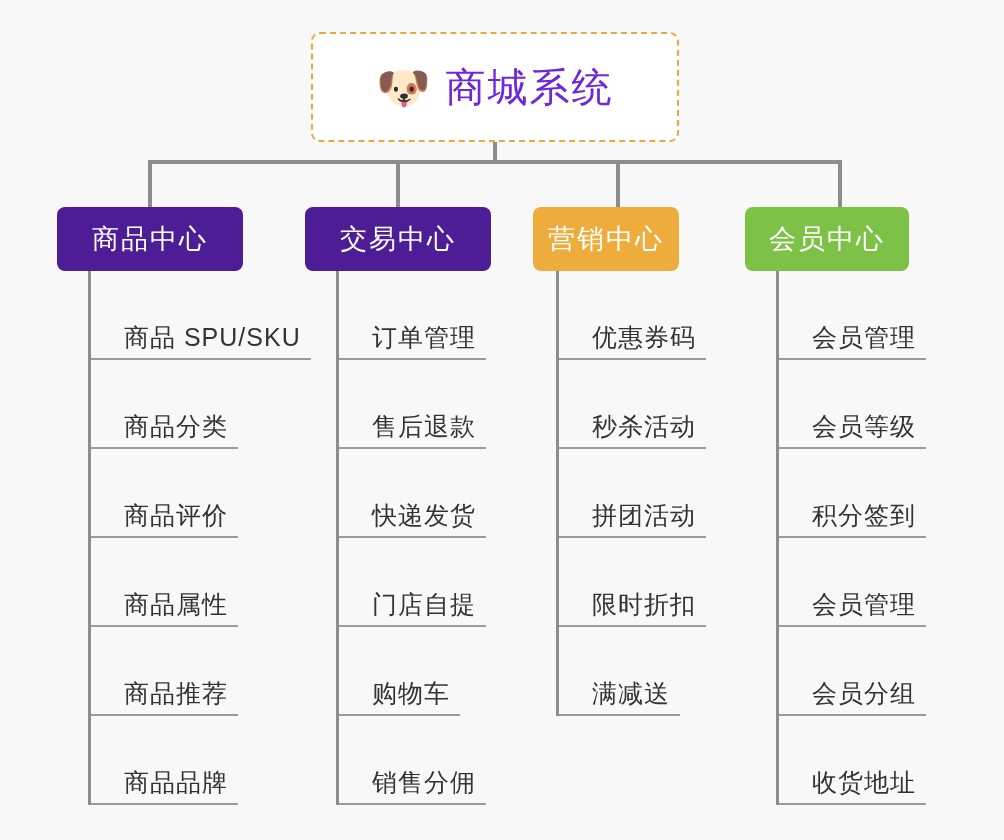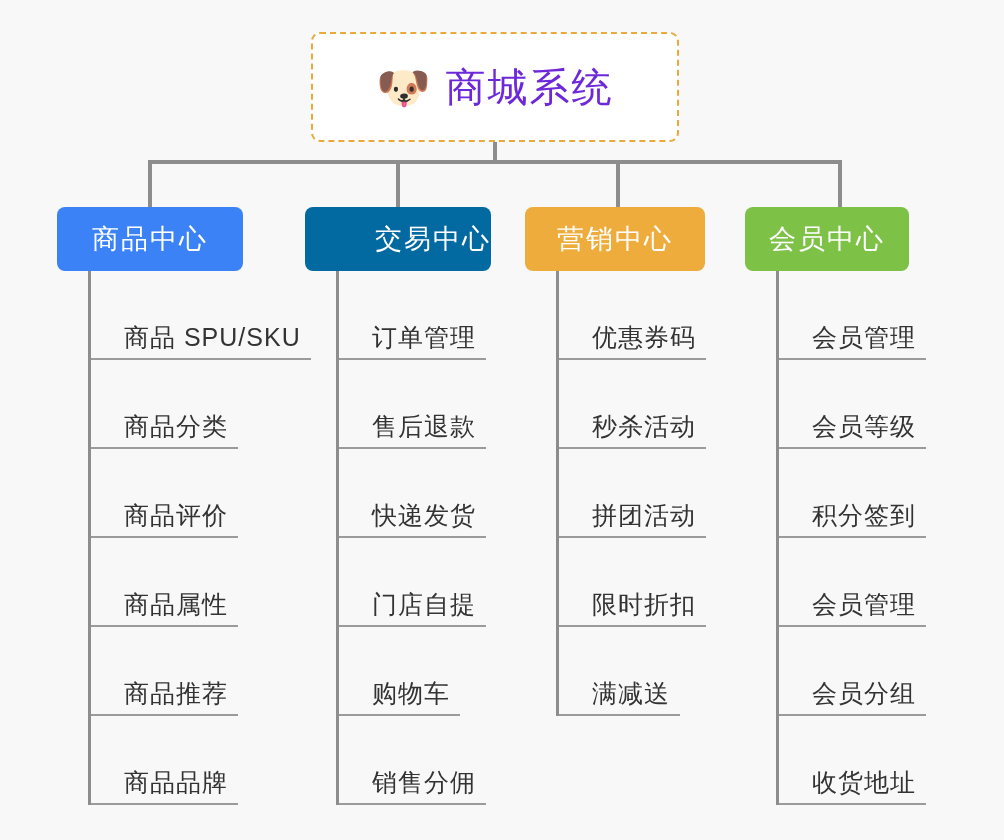--- a/index.html
+++ b/index.html
@@ -88,21 +88,21 @@
     display: flex;
     align-items: center;
     justify-content: center;
     color: #ffffff;
     font-size: 27px;
     letter-spacing: 2px;
     white-space: nowrap;
   }
   .col-0 .cat-box { width: 186px; }
   .col-1 .cat-box { width: 186px; }
-  .col-2 .cat-box { width: 180px; }
+  .col-2 .cat-box { width: 146px; margin-left: 8px; }
   .col-3 .cat-box { width: 164px; }
 
   
   .leaf-stack {
     position: relative;
     margin-left: 31px;
     padding-left: 0;
     border-left: 3px solid #8d8d8d;
   }
   .leaf {
@@ -138,21 +138,21 @@
   </div>
 
   <div class="line trunk-vert"></div>
   <div class="line trunk-horiz"></div>
   <div class="drop" style="left:148px;"></div>
   <div class="drop" style="left:396px;"></div>
   <div class="drop" style="left:616px;"></div>
   <div class="drop" style="left:838px;"></div>
 
   <div class="column col-0">
-    <div class="cat-box" style="background:#3b82f6;">
+    <div class="cat-box" style="background:#4c1d95;">
       <span>商品中心</span>
     </div>
     <div class="leaf-stack">
       <div class="leaf">
         <div class="leaf-inner">
           <span class="leaf-label">商品 SPU/SKU</span>
         </div>
       </div>
       <div class="leaf">
         <div class="leaf-inner">
@@ -176,21 +176,21 @@
       </div>
       <div class="leaf">
         <div class="leaf-inner">
           <span class="leaf-label">商品品牌</span>
         </div>
       </div>
     </div>
   </div>
 
   <div class="column col-1">
-    <div class="cat-box" style="background:#0369a1;justify-content:flex-end;">
+    <div class="cat-box" style="background:#4c1d95;">
       <span>交易中心</span>
     </div>
     <div class="leaf-stack">
       <div class="leaf">
         <div class="leaf-inner">
           <span class="leaf-label">订单管理</span>
         </div>
       </div>
       <div class="leaf">
         <div class="leaf-inner">

